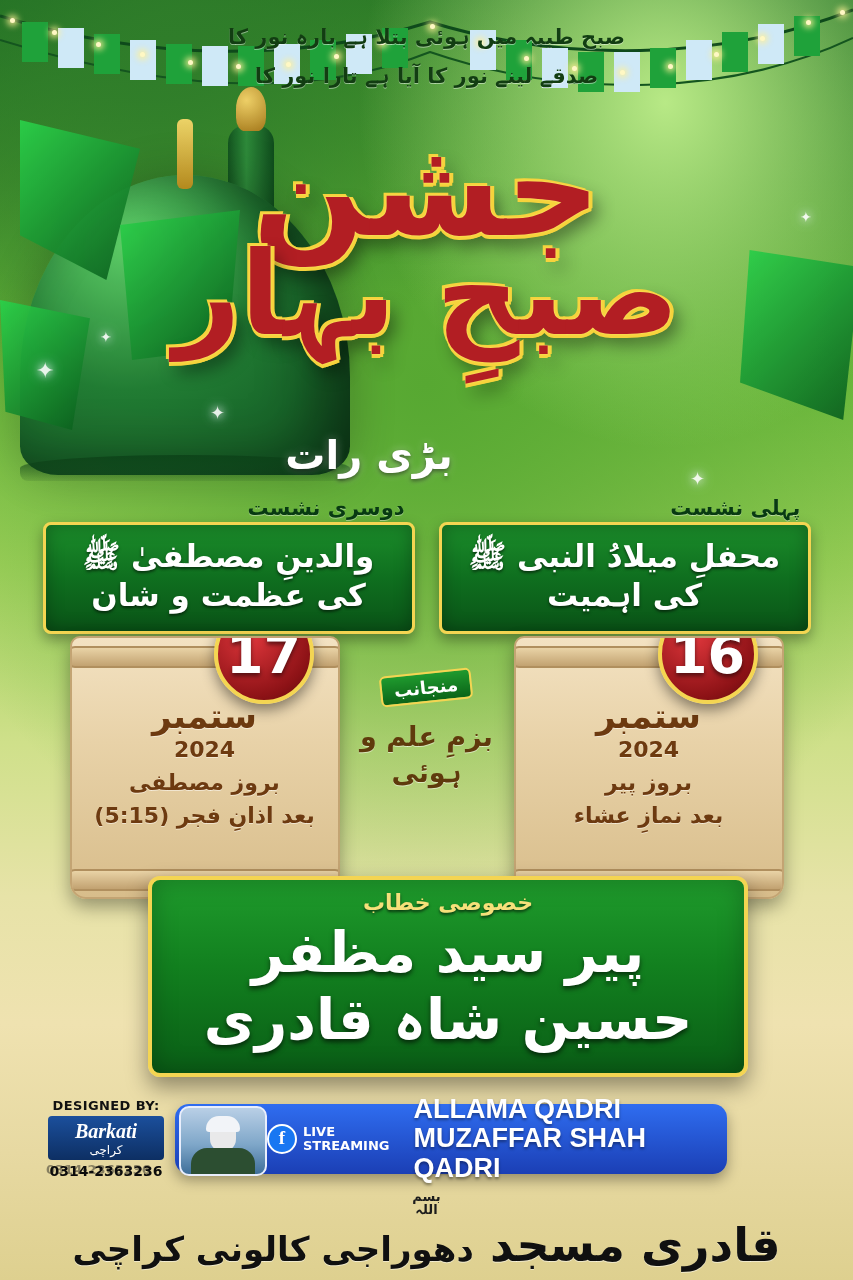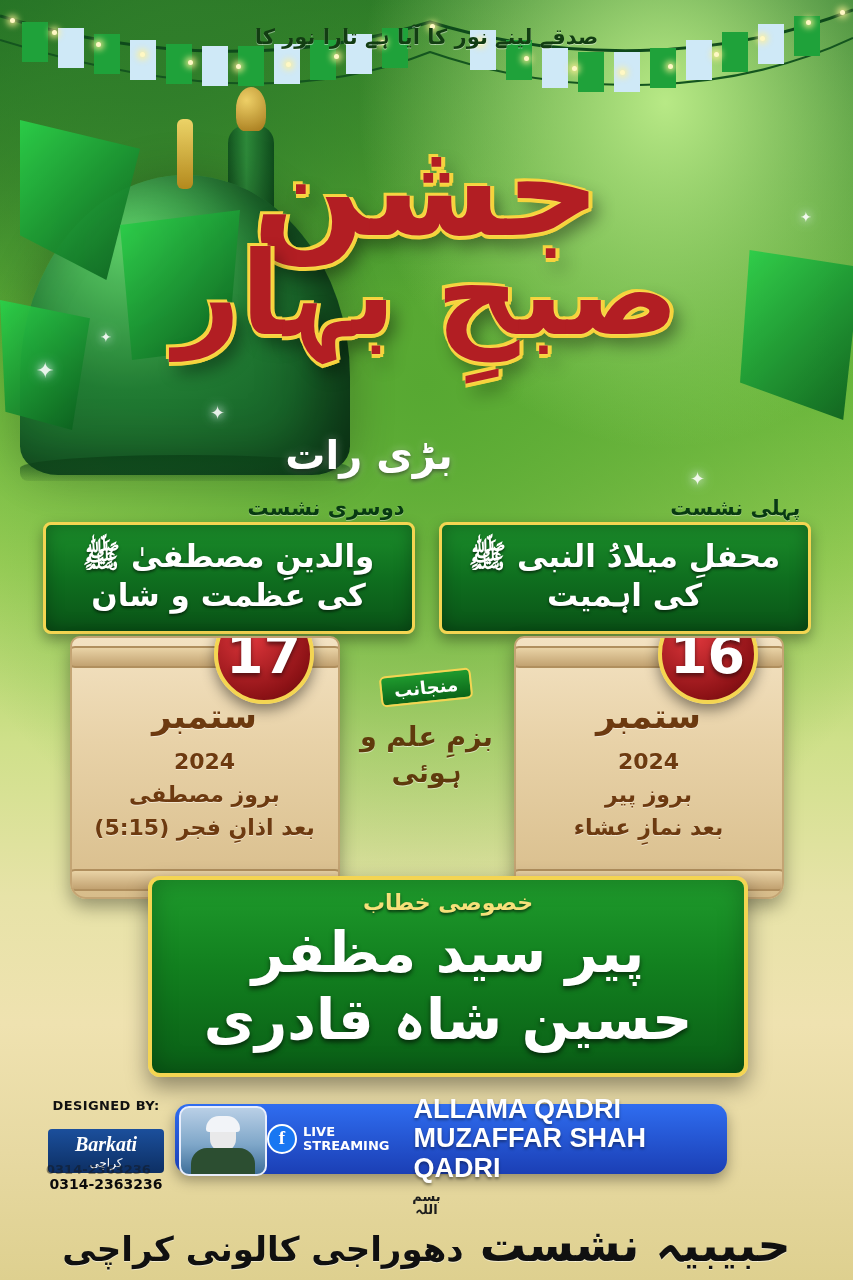--- a/index.html
+++ b/index.html
@@ -272,21 +272,21 @@
     text-shadow: 0 3px 4px rgba(0,0,0,.5);
   }
   .scroll .body {
     padding: 26px 16px 10px;
     text-align: center;
     color: #6d3a10;
     font-weight: bold;
     text-shadow: 0 1px 0 rgba(255,255,255,.5);
   }
   .scroll .month { font-size: 34px; line-height: 1.1; }
-  .scroll .year  { font-size: 22px; margin-top: 14px; }
+  .scroll .year  { font-size: 22px; margin-top: 2px; }
   .scroll .when  { font-size: 22px; margin-top: 8px; }
 
   .scroll-mid {
     width: 150px;
     padding-top: 36px;
     text-align: center;
   }
   .scroll-mid .pill {
     display: inline-block;
     background: linear-gradient(180deg, #1f9a2e, #0b6418);
@@ -349,21 +349,21 @@
     width: 116px;
     text-align: center;
     color: #111;
   }
   .designer .dlabel {
     font-size: 13px;
     font-weight: bold;
     letter-spacing: .4px;
   }
   .designer .dbox {
-    margin-top: 16px;
+    margin-top: 3px;
     background: linear-gradient(180deg, #1b4f9c, #0d2f63);
     color: #fff;
     border-radius: 4px;
     padding: 4px 0 3px;
   }
   .designer .dbox .bname {
     font-family: "Liberation Serif", serif;
     font-style: italic;
     font-size: 20px;
     font-weight: bold;
@@ -554,20 +554,21 @@
     <div class="lamp" style="left:840px; top:10px;"></div>
   </div>
 
   <div class="star" style="left:36px;  top:360px; font-size:22px;">✦</div>
   <div class="star" style="left:100px; top:330px;">✦</div>
   <div class="star" style="left:210px; top:404px; font-size:18px;">✦</div>
   <div class="star" style="left:690px; top:470px; font-size:18px;">✦</div>
   <div class="star" style="left:800px; top:210px;">✦</div>
 
   <div class="top-couplet urdu">
+    <div>صبح طیبہ میں ہوئی بتلا ہے بارہ نور کا</div>
     <div>صدقے لینے نور کا آیا ہے تارا نور کا</div>
   </div>
 
   <div class="main-title urdu">
     <span>جشن</span>
     <span class="line2">صبحِ بہار</span>
   </div>
 
   <div class="subtitle-night urdu">بڑی رات</div>
 
@@ -637,18 +638,18 @@
     </div>
     <div class="live-name">
       <div>ALLAMA QADRI</div>
       <div>MUZAFFAR SHAH QADRI</div>
     </div>
   </div>
 
   <div class="footer">
     <div class="logo urdu">بسم اللہ</div>
     <div class="venue urdu">
-      <span>حبیبیہ نشست</span>
+      <span>قادری مسجد</span>
       <span class="small">دھوراجی کالونی کراچی</span>
     </div>
   </div>
 
 </div>
 
 </body></html>

